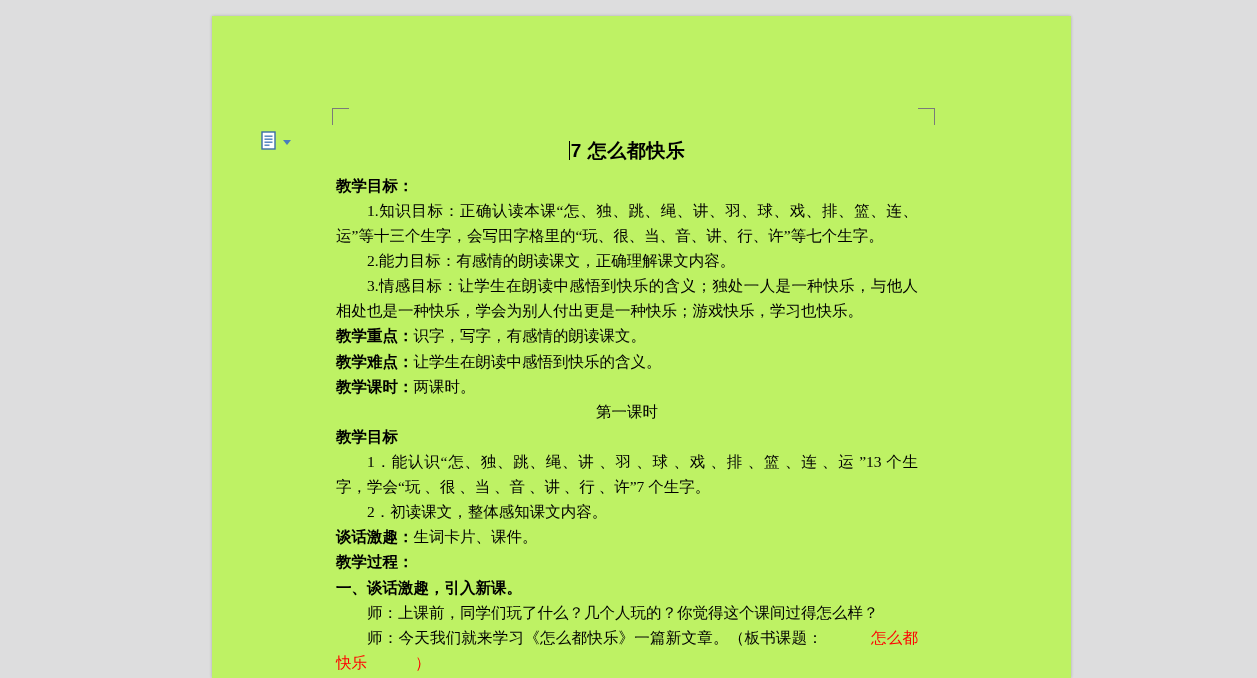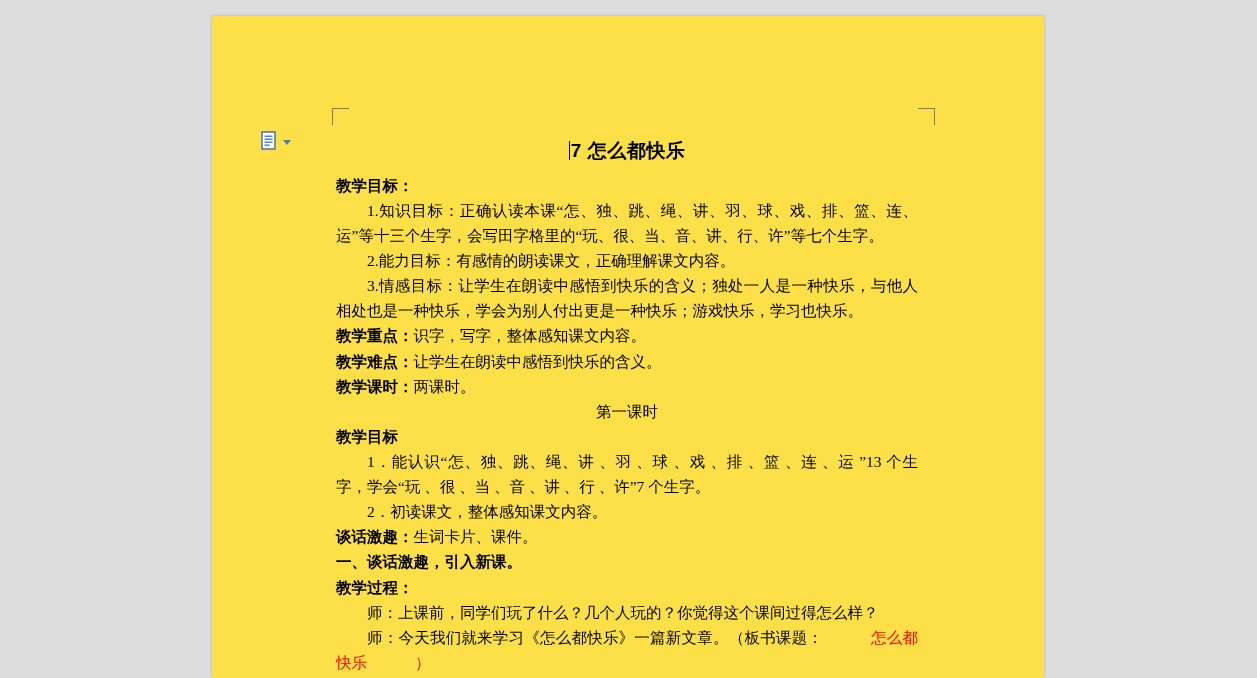--- a/index.html
+++ b/index.html
@@ -17,22 +17,23 @@
     position: relative;
     width: 1257px;
     height: 678px;
   }
   .page {
     position: absolute;
     left: 212px;
     top: 16px;
     width: 832px;
     height: 662px;
-    background: #fde047;
+    background: #bef264;
     box-shadow: 0 0 3px rgba(0,0,0,0.22);
+    padding-left: 27px;
   }
   
   .mark {
     position: absolute;
     width: 16px;
     height: 16px;
   }
   .mark.tl { left: 120px; top: 92px; border-left: 1px solid #7a7a7a; border-top: 1px solid #7a7a7a; }
   .mark.tr { left: 706px; top: 92px; border-right: 1px solid #7a7a7a; border-top: 1px solid #7a7a7a; }
 
@@ -125,39 +126,39 @@
       <h1 class="doc-title"><span class="caret-bar"></span><span>7 怎么都快乐</span></h1>
 
       <p><span class="b">教学目标：</span></p>
 
       <p class="indent">1.知识目标：正确认读本课“怎、独、跳、绳、讲、羽、球、戏、排、篮、连、运”等十三个生字，会写田字格里的“玩、很、当、音、讲、行、许”等七个生字。</p>
 
       <p class="indent">2.能力目标：有感情的朗读课文，正确理解课文内容。</p>
 
       <p class="indent">3.情感目标：让学生在朗读中感悟到快乐的含义；独处一人是一种快乐，与他人相处也是一种快乐，学会为别人付出更是一种快乐；游戏快乐，学习也快乐。</p>
 
-      <p><span class="b">教学重点：</span><span>识字，写字，整体感知课文内容。</span></p>
+      <p><span class="b">教学重点：</span><span>识字，写字，有感情的朗读课文。</span></p>
 
       <p><span class="b">教学难点：</span><span>让学生在朗读中感悟到快乐的含义。</span></p>
 
       <p><span class="b">教学课时：</span><span>两课时。</span></p>
 
       <p class="center">第一课时</p>
 
       <p><span class="b">教学目标</span></p>
 
       <p class="indent">1．能认识“怎、独、跳、绳、讲 、羽 、球 、戏 、排 、篮 、连 、运 ”13 个生字，学会“玩 、很 、当 、音 、讲 、行 、许”7 个生字。</p>
 
       <p class="indent">2．初读课文，整体感知课文内容。</p>
 
       <p><span class="b">谈话激趣：</span><span>生词卡片、课件。</span></p>
 
+      <p><span class="b">教学过程：</span></p>
+
       <p><span class="b">一、谈话激趣，引入新课。</span></p>
-
-      <p><span class="b">教学过程：</span></p>
 
       <p class="indent">师：上课前，同学们玩了什么？几个人玩的？你觉得这个课间过得怎么样？</p>
 
 
       <p class="indent"><span>师：今天我们就来学习《怎么都快乐》一篇新文章。（板书课题：</span><span class="red">怎么都快乐</span><span class="red">）</span></p>
 
       <p></p>
 
     </div>
   </div>

